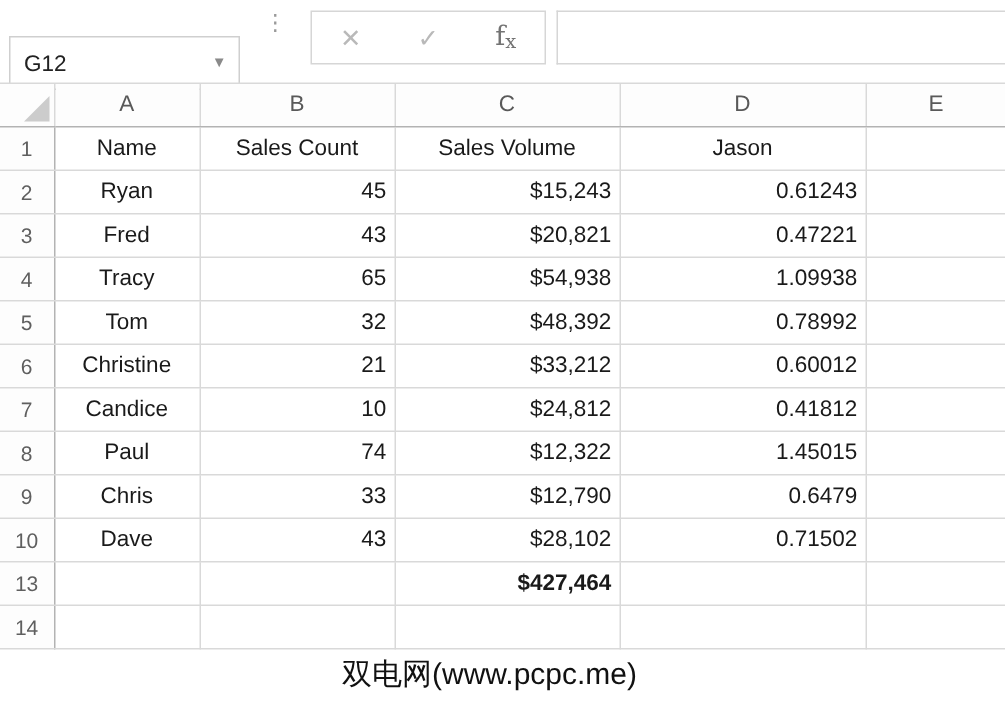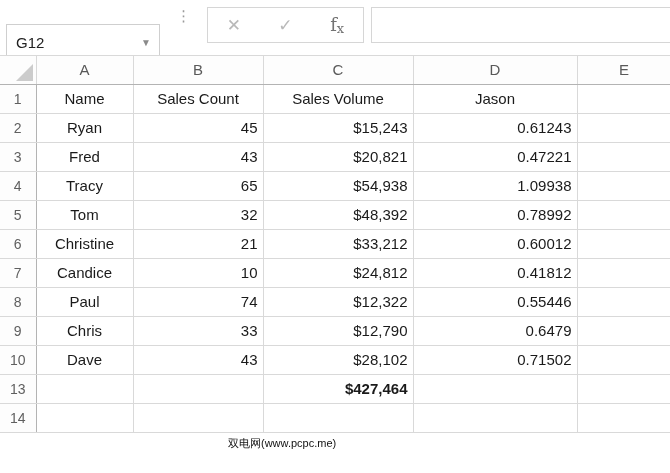--- a/index.html
+++ b/index.html
@@ -64,21 +64,21 @@
   td.cell {
     height:29px; background:#fff; color:#1a1a1a; font-size:15px;
     border-right:1px solid #d9d9d9; border-bottom:1px solid #d9d9d9;
     vertical-align:middle; padding:0 5px; cursor:cell;
   }
   td.cell.al-left  { text-align:center; }
   td.cell.al-right { text-align:right; }
   td.cell.bold { font-weight:bold;text-align:right; }
   
   .watermark {
-    position:absolute; left:228px; top:436px; font-size:11px; color:#111;
+    position:absolute; left:228px; top:436px; font-size:20px; color:#111;
     font-family:"Liberation Sans", sans-serif; pointer-events:none; white-space:nowrap;
   }
 </style>
 </head>
 <body>
 
 <div class="app">
 
   <div class="toolbar">
     <div class="name-box">
@@ -171,21 +171,21 @@
             <td class="cell al-right">10</td>
             <td class="cell al-right">$24,812</td>
             <td class="cell al-right">0.41812</td>
             <td class="cell al-left"></td>
           </tr>
           <tr>
             <td class="rowhead">8</td>
             <td class="cell al-left">Paul</td>
             <td class="cell al-right">74</td>
             <td class="cell al-right">$12,322</td>
-            <td class="cell al-right">0.55446</td>
+            <td class="cell al-right">1.45015</td>
             <td class="cell al-left"></td>
           </tr>
           <tr>
             <td class="rowhead">9</td>
             <td class="cell al-left">Chris</td>
             <td class="cell al-right">33</td>
             <td class="cell al-right">$12,790</td>
             <td class="cell al-right">0.6479</td>
             <td class="cell al-left"></td>
           </tr>

